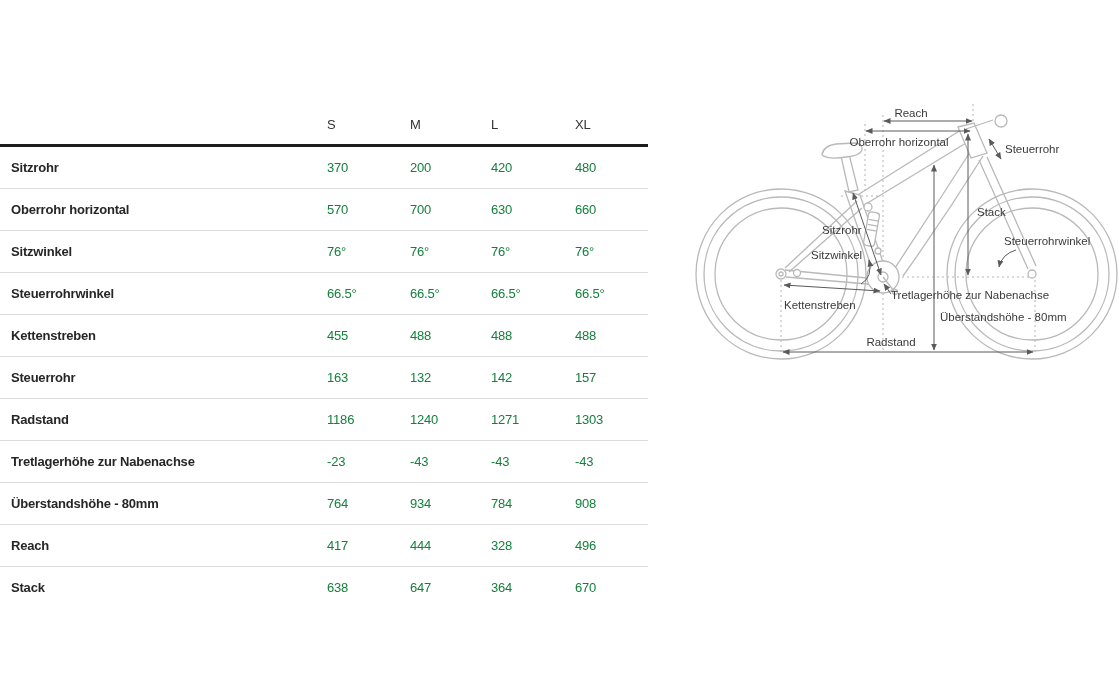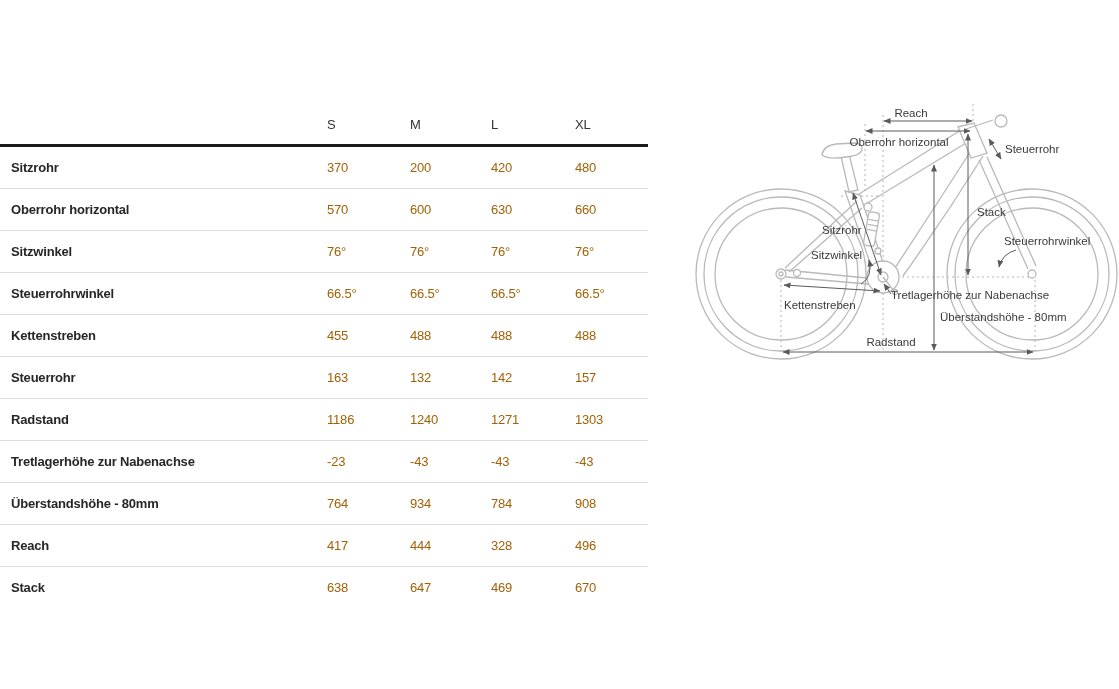--- a/index.html
+++ b/index.html
@@ -6,21 +6,21 @@
   body{
     width:1119px;height:689px;background:#ffffff;position:relative;overflow:hidden;
     font-family:"Liberation Sans",sans-serif;
   }
   
   .geo-table{position:absolute;left:0;top:104px;width:648px}
   .thead{display:flex;height:40px;align-items:center;border-bottom:3px solid #1c1c1c}
   .trow{display:flex;height:41px;align-items:center;border-bottom:1px solid #dcdcdc}
   .trow:last-child{border-bottom:none}
   .label-cell{width:316px;padding-left:11px;font-size:13px;font-weight:bold;color:#262626;letter-spacing:-0.2px;white-space:nowrap}
-  .val{font-size:13px;color:#a16207;letter-spacing:-0.2px}
+  .val{font-size:13px;color:#15803d;letter-spacing:-0.2px}
   .c1{width:83px}.c2{width:81px}.c3{width:84px}.c4{width:73px}
   .thead .val{color:#333}
   
   .bike-svg{position:absolute;left:695px;top:88px}
   .dim{stroke:#5a5a5a;stroke-width:1;fill:none}
   .dot{stroke:#b4b4b4;stroke-width:1;fill:none;stroke-dasharray:2,3}
   .bike{stroke:#b9b9b9;stroke-width:1.3;fill:none}
   .bikef{stroke:#b9b9b9;stroke-width:1.3;fill:#ffffff}
   .lbl{font-family:"Liberation Sans",sans-serif;font-size:11.5px;fill:#3a3a3a}
 </style>
@@ -39,21 +39,21 @@
   <div class="trow">
     <div class="label-cell">Sitzrohr</div>
     <div class="val c1">370</div>
     <div class="val c2">200</div>
     <div class="val c3">420</div>
     <div class="val c4">480</div>
   </div>
   <div class="trow">
     <div class="label-cell">Oberrohr horizontal</div>
     <div class="val c1">570</div>
-    <div class="val c2">600</div>
+    <div class="val c2">700</div>
     <div class="val c3">630</div>
     <div class="val c4">660</div>
   </div>
   <div class="trow">
     <div class="label-cell">Sitzwinkel</div>
     <div class="val c1">76°</div>
     <div class="val c2">76°</div>
     <div class="val c3">76°</div>
     <div class="val c4">76°</div>
   </div>
@@ -103,21 +103,21 @@
     <div class="label-cell">Reach</div>
     <div class="val c1">417</div>
     <div class="val c2">444</div>
     <div class="val c3">328</div>
     <div class="val c4">496</div>
   </div>
   <div class="trow">
     <div class="label-cell">Stack</div>
     <div class="val c1">638</div>
     <div class="val c2">647</div>
-    <div class="val c3">469</div>
+    <div class="val c3">364</div>
     <div class="val c4">670</div>
   </div>
 </div>
 
 <svg class="bike-svg" width="424" height="280" viewBox="0 0 424 280">
   <defs>
     <marker id="ah" markerWidth="8" markerHeight="8" refX="6.5" refY="3" orient="auto-start-reverse" markerUnits="userSpaceOnUse">
       <path d="M0,0 L7,3 L0,6 Z" fill="#5a5a5a"></path>
     </marker>
   </defs>

